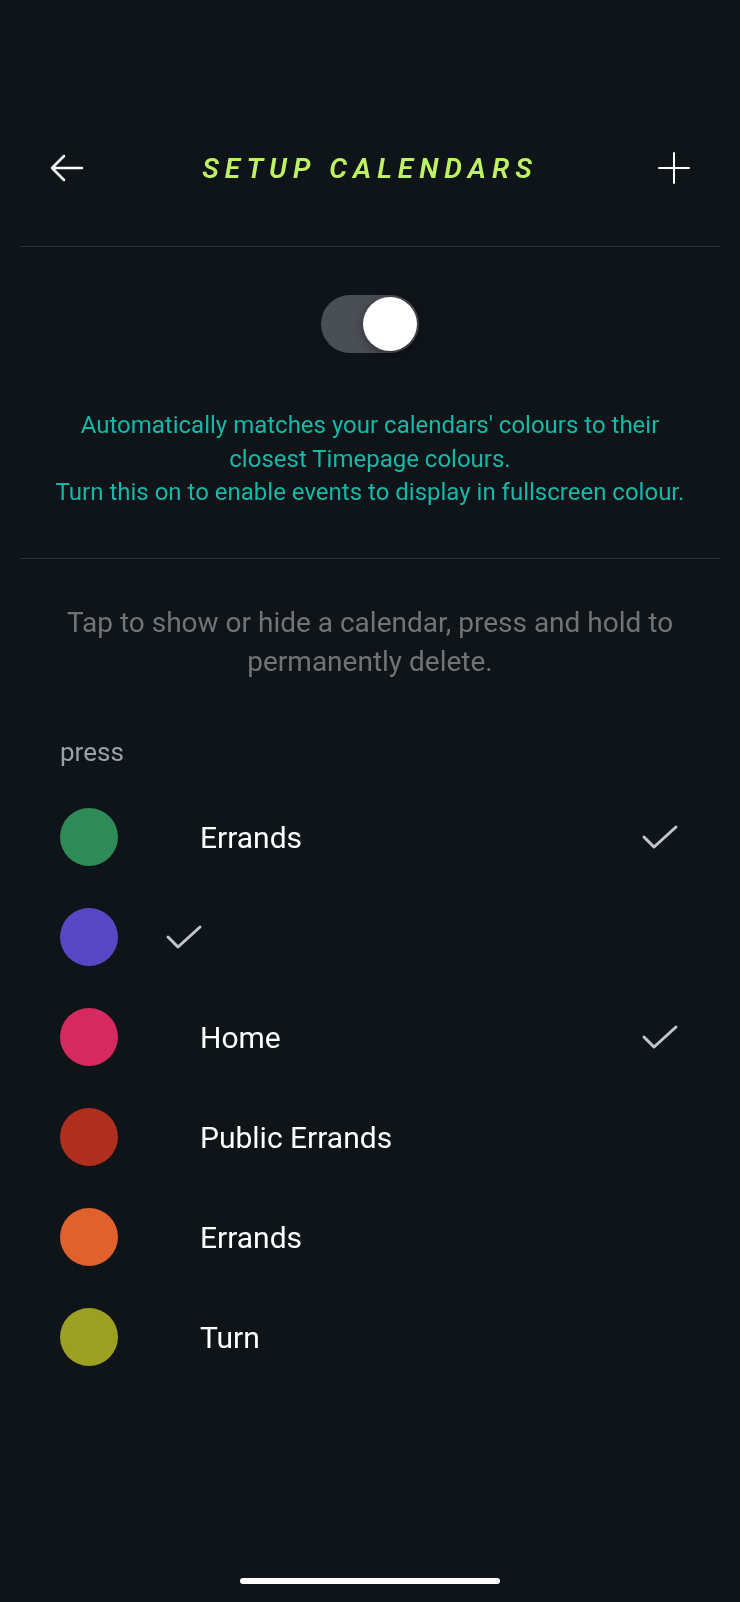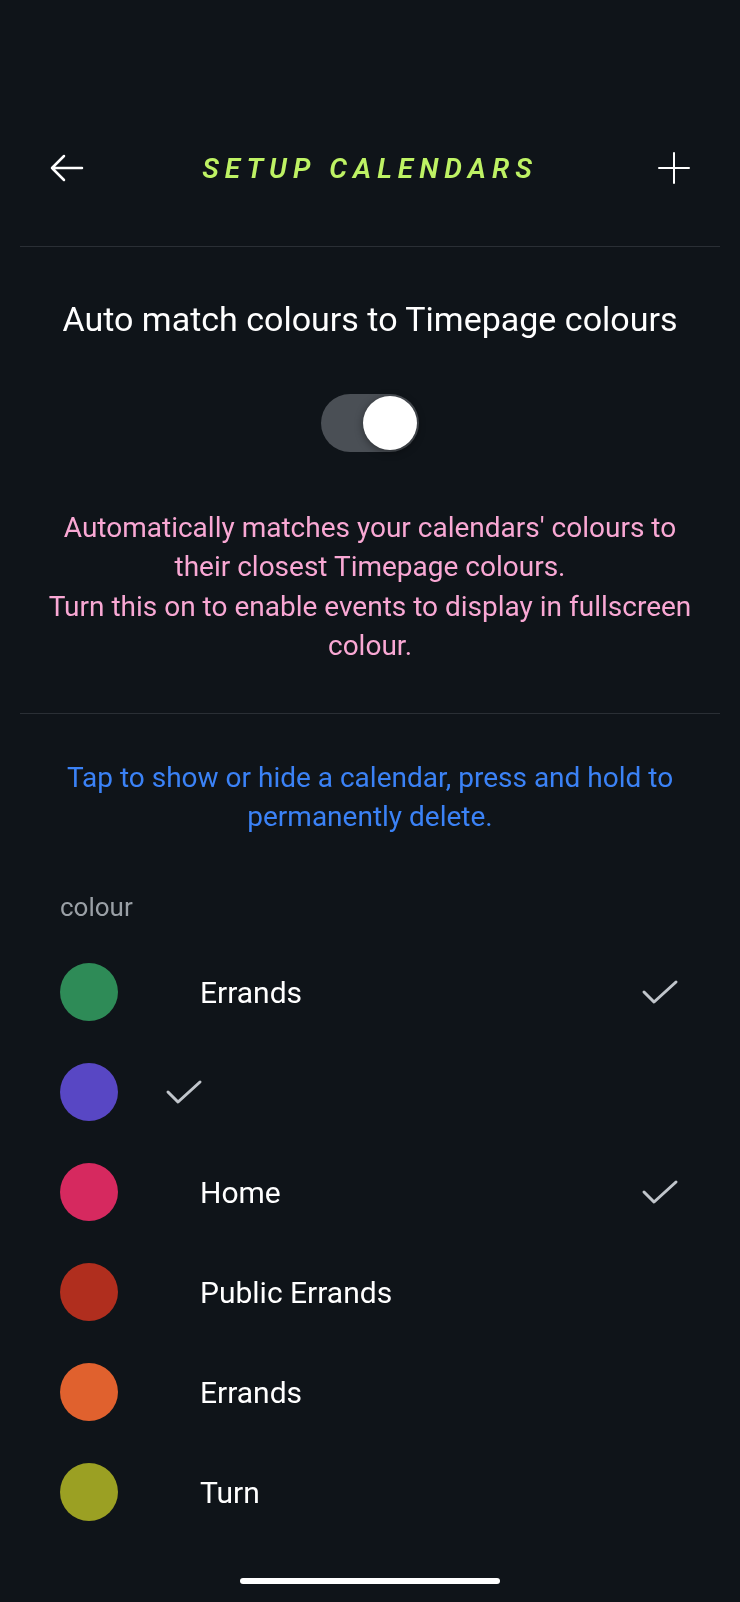--- a/index.html
+++ b/index.html
@@ -68,28 +68,28 @@
       position: absolute;
       right: 2px;
       top: 2px;
       width: 54px;
       height: 54px;
       background: #ffffff;
       border-radius: 50%;
       box-shadow: 0 2px 8px rgba(0,0,0,0.4);
     }
     .auto-description {
-      font-size: 28px;
-      color: #f9a8d4;
+      font-size: 24px;
+      color: #14b8a6;
       line-height: 1.4;
       padding: 0 4px;
     }
     .instruction {
       font-size: 28px;
-      color: #3b82f6;
+      color: #737373;
       text-align: center;
       padding: 44px 56px 56px 56px;
       line-height: 1.4;
     }
     .group-title {
       font-size: 26px;
       color: #9aa0a6;
       padding: 0 60px 20px 60px;
     }
     .calendar-list {
@@ -143,32 +143,31 @@
   <div class="plus-icon">
     <svg viewBox="0 0 36 36" fill="none" stroke="#ffffff" stroke-width="2" stroke-linecap="round">
       <path d="M18 3 L18 33 M3 18 L33 18"></path>
     </svg>
   </div>
 </div>
 
 <div class="divider"></div>
 
 <div class="section-auto">
-  <div class="auto-title">Auto match colours to Timepage colours</div>
   <div class="toggle">
     <div class="toggle-knob"></div>
   </div>
   <div class="auto-description">Automatically matches your calendars' colours to their closest Timepage colours.<br>Turn this on to enable events to display in fullscreen colour.</div>
 </div>
 
 <div class="divider"></div>
 
 <div class="instruction">Tap to show or hide a calendar, press and hold to permanently delete.</div>
 
-<div class="group-title">colour</div>
+<div class="group-title">press</div>
 
 <div class="calendar-list">
 
   <div class="calendar-item">
     <div class="color-dot" style="background:#2e8b57"></div>
     <div class="calendar-name">Errands</div>
     <svg class="check-icon" viewBox="0 0 40 28" fill="none" stroke="#c0c5cb" stroke-width="3" stroke-linecap="round" stroke-linejoin="round">
       <path d="M4 14 L14 24 L36 4"></path>
     </svg>
   </div>

